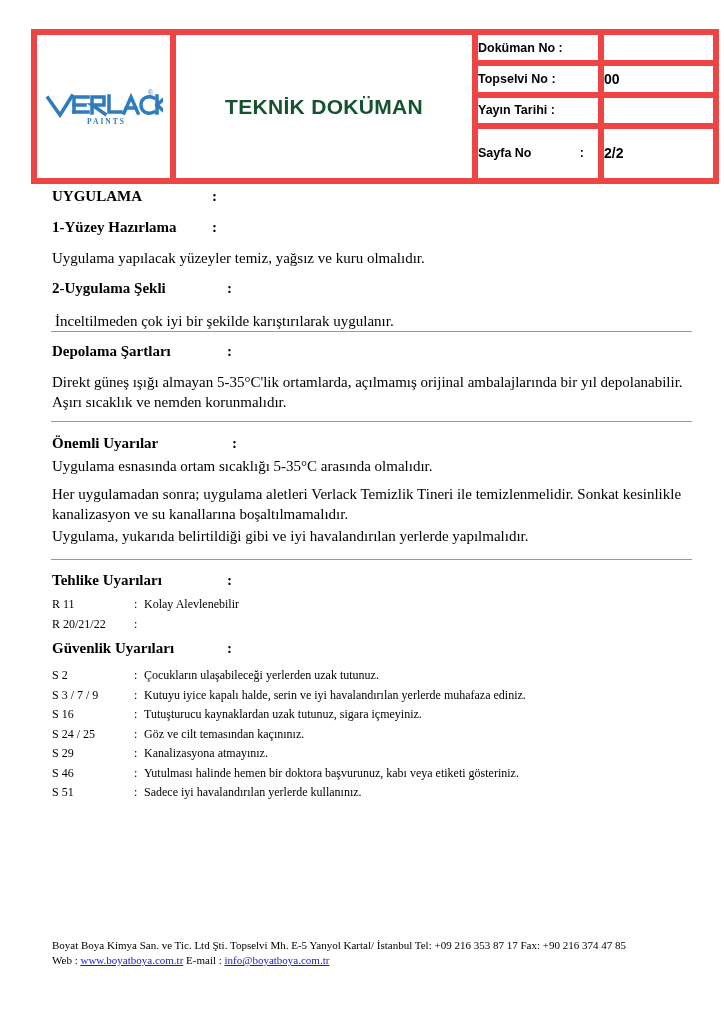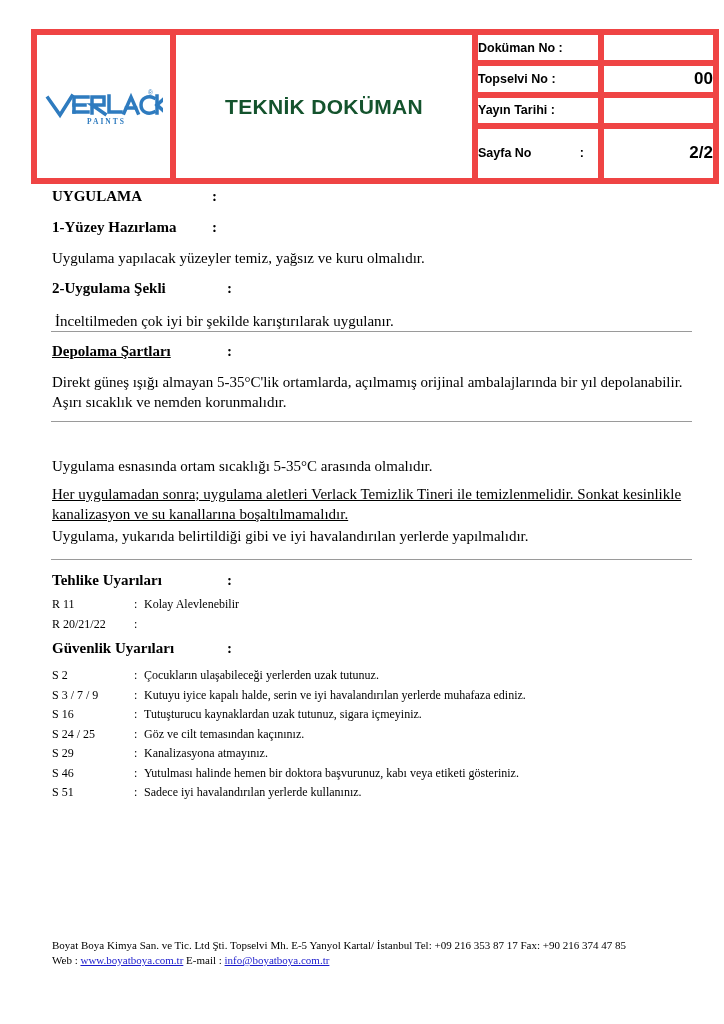--- a/index.html
+++ b/index.html
@@ -64,22 +64,22 @@
     font-size: 12.5px;
     padding: 0 4px 0 10px;
     white-space: nowrap;
   }
   .meta-label .mlabel { display: inline-block; }
   .meta-label .mcolon { display: inline-block; }
   .meta-value {
     width: 109px;
     font-family: "Liberation Sans", sans-serif;
     font-weight: bold;
-    font-size: 17px;
-    text-align: right;
+    font-size: 14px;
+    text-align: left;
   }
   .row-h1 { height: 30px; }
   .row-h2 { height: 30px; }
   .row-h3 { height: 30px; }
   .row-h4 { height: 53px; }
 
   .meta-label.sayfa {
     display: table-cell;
   }
   .sayfa-inner {
@@ -245,36 +245,41 @@
   </div>
 
   <div class="sec" style="top:311px;left:55px;">
     <div class="para">İnceltilmeden çok iyi bir şekilde karıştırılarak uygulanır.</div>
   </div>
 
   <hr class="rule" style="top:331px;">
 
   <div class="sec" style="top:343px;">
     <div class="hdg">
-      <span class="htext" style="display:inline-block;width:175px;text-decoration:underline;">Depolama Şartları</span><span class="hcolon">:</span>
+      <span class="htext" style="display:inline-block;width:175px;">Depolama Şartları</span><span class="hcolon">:</span>
     </div>
   </div>
 
   <div class="sec" style="top:372px;width:645px;">
     <div class="para">Direkt güneş ışığı almayan 5-35°C'lik ortamlarda, açılmamış orijinal ambalajlarında bir yıl depolanabilir. Aşırı sıcaklık ve nemden korunmalıdır.</div>
   </div>
 
   <hr class="rule" style="top:421px;">
 
+  <div class="sec" style="top:435px;">
+    <div class="hdg">
+      <span class="htext" style="display:inline-block;width:180px;">Önemli Uyarılar</span><span class="hcolon">:</span>
+    </div>
+  </div>
 
   <div class="sec" style="top:456px;">
     <div class="para">Uygulama esnasında ortam sıcaklığı 5-35°C arasında olmalıdır.</div>
   </div>
 
-  <div class="sec" style="top:484px;width:645px;text-decoration:underline;">
+  <div class="sec" style="top:484px;width:645px;">
     <div class="para">Her uygulamadan sonra; uygulama aletleri Verlack Temizlik Tineri ile temizlenmelidir. Sonkat  kesinlikle kanalizasyon ve su kanallarına boşaltılmamalıdır.</div>
   </div>
 
   <div class="sec" style="top:526px;">
     <div class="para">Uygulama, yukarıda belirtildiği gibi ve iyi havalandırılan yerlerde yapılmalıdır.</div>
   </div>
 
   <hr class="rule" style="top:559px;">
 
   <div class="sec" style="top:572px;">

